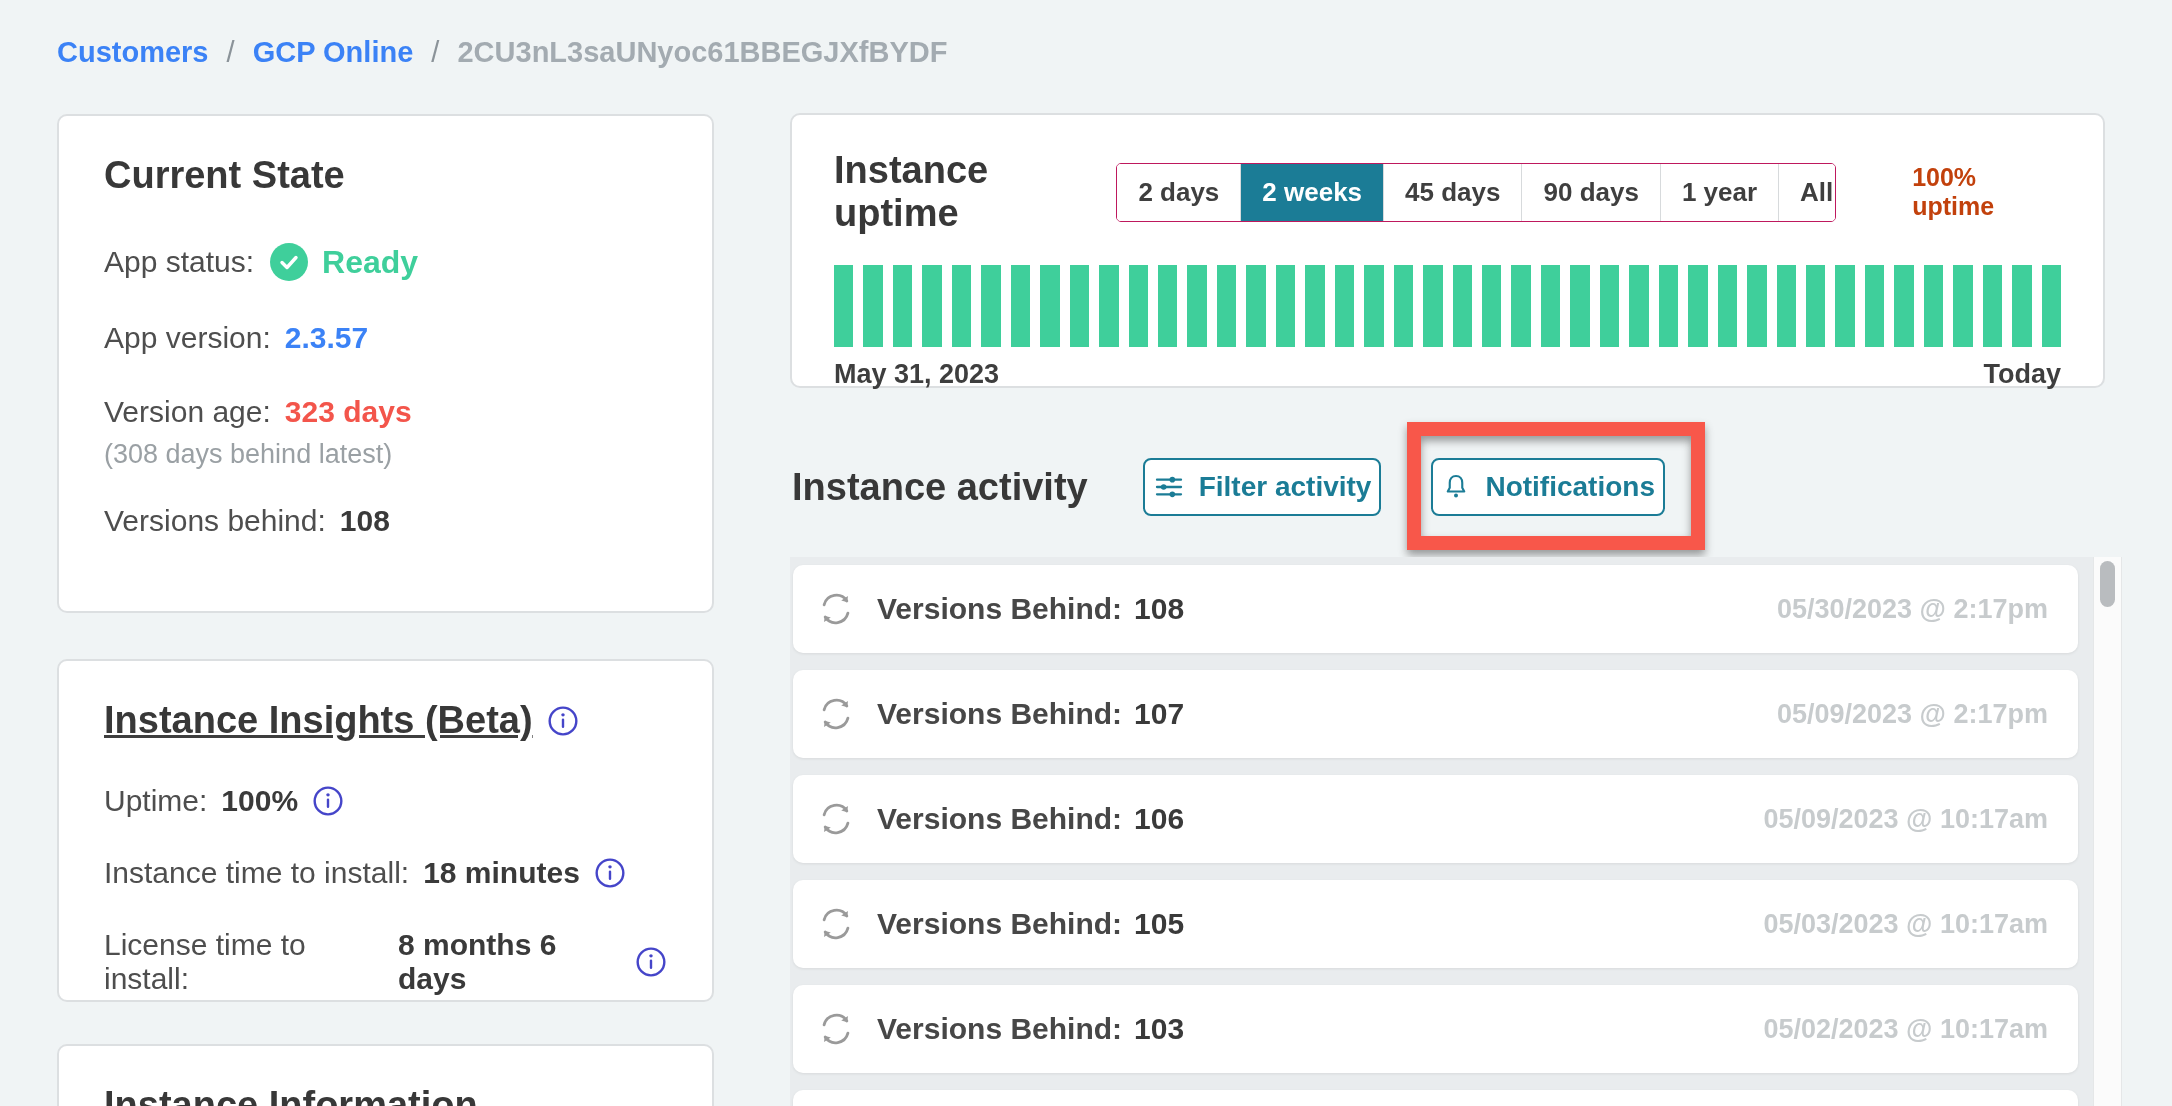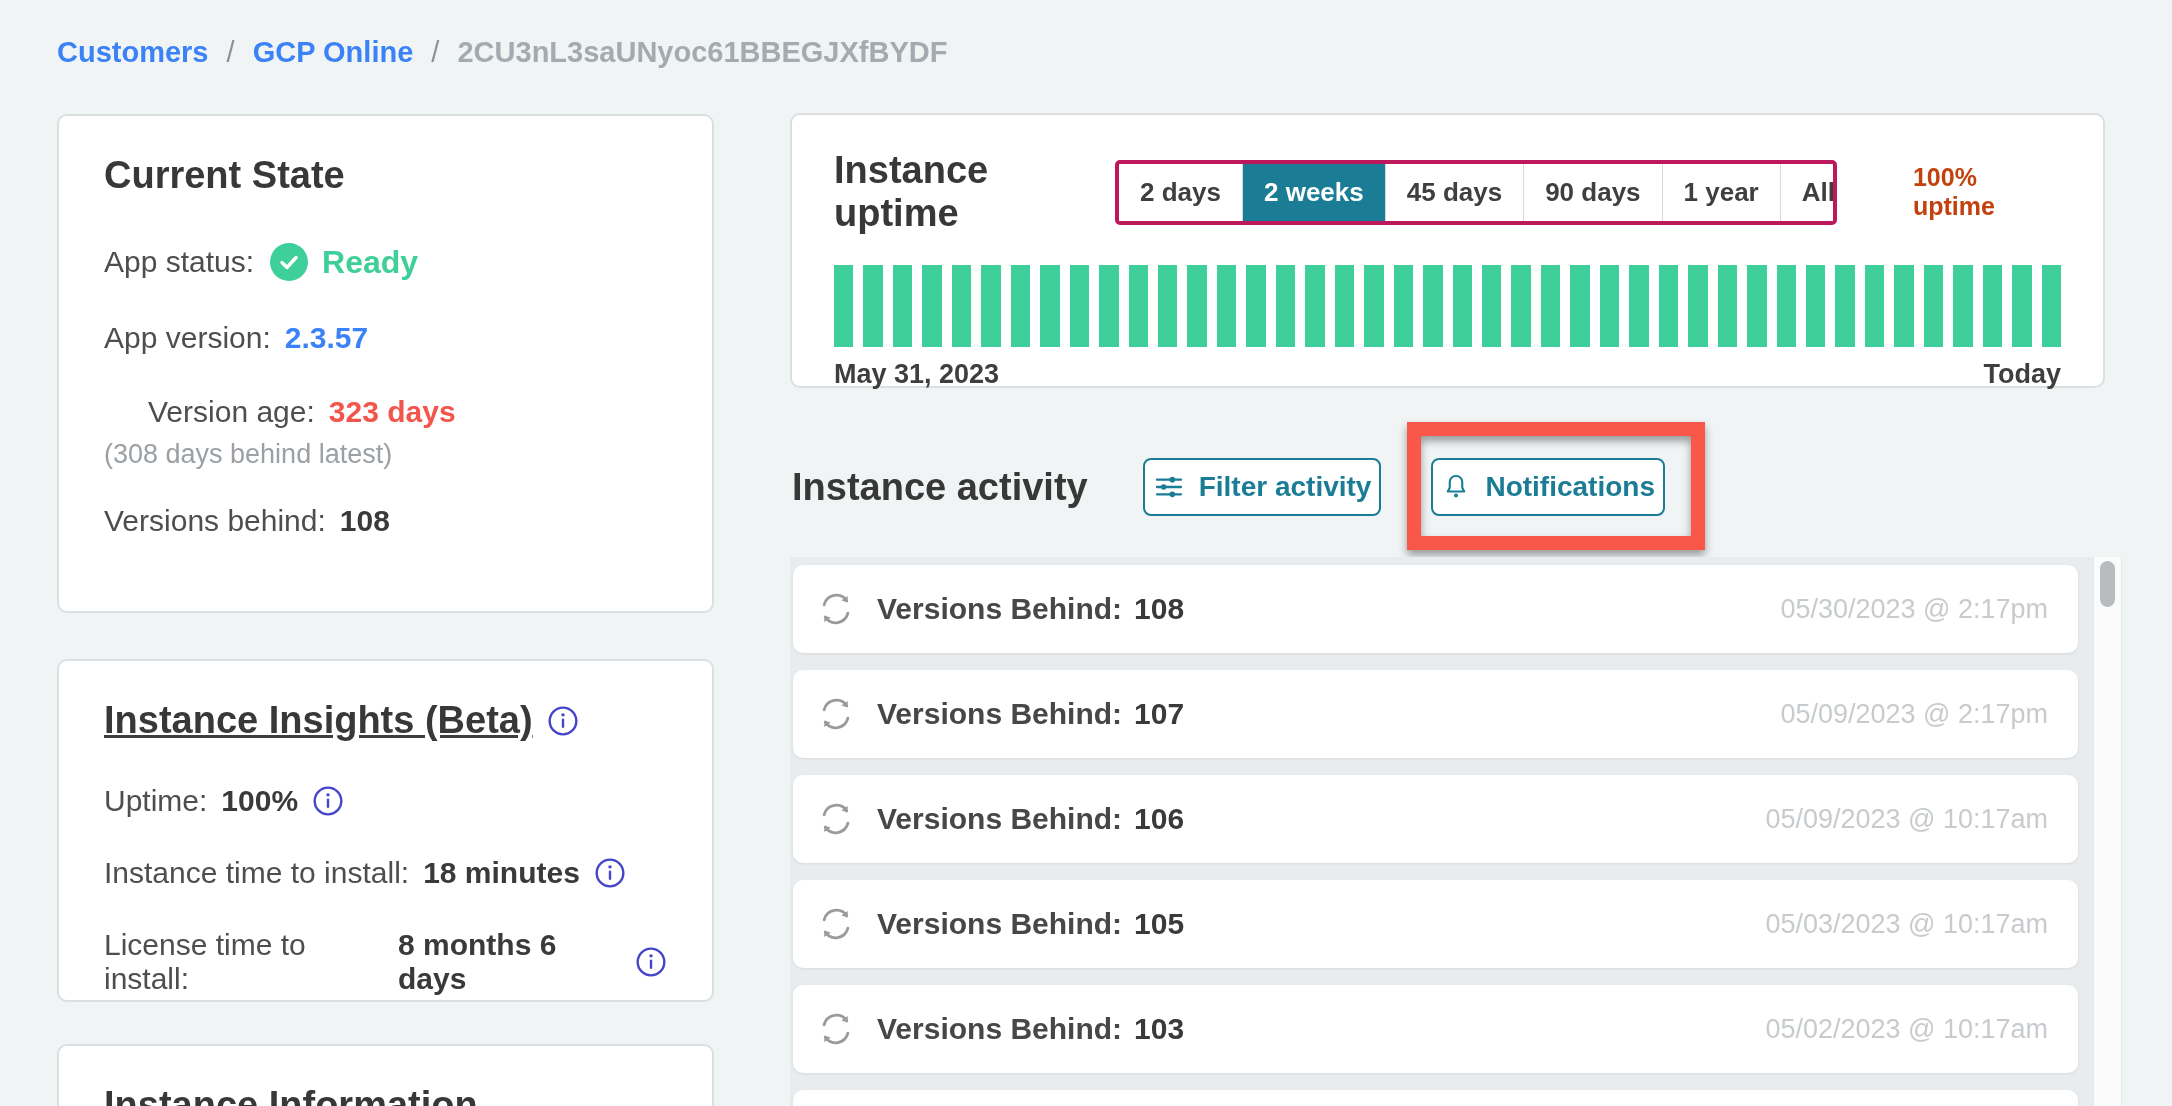--- a/index.html
+++ b/index.html
@@ -26,37 +26,37 @@
   .v-red { color:#f3554b !important; }
   .v-green { color:#3fcf9b !important; font-size:32px; }
 
   .check-badge { width:38px; height:38px; border-radius:50%; background:#3fcf9b;
                  display:inline-flex; align-items:center; justify-content:center; margin-left:16px; }
   .info-icon { width:32px; height:32px; margin-left:14px; flex:0 0 auto; }
 
   #card-current { height:499px; }
   #card-current .card-title { margin-bottom:46px; }
   #card-current .row { margin-bottom:40px; }
-  #card-current .row-tight { margin-bottom:10px;margin-left:44px; }
+  #card-current .row-tight { margin-bottom:10px; }
   #card-current .note { margin-bottom:34px; }
 
   #card-insights { height:343px; margin-top:46px; }
   #card-insights .card-title-row { display:flex; align-items:center; margin-bottom:42px;text-decoration:underline; }
   #card-insights .row { margin-bottom:38px; }
 
   #card-info { height:240px; margin-top:42px; }
 
   
   .right-col { position:absolute; left:790px; top:113px; width:1332px; height:993px; }
 
   
   #uptime-card { position:absolute; top:0; left:0; width:1315px; height:275px; padding:34px 42px 24px 42px; }
   .uptime-head { display:flex; align-items:center; justify-content:space-between; }
   .uptime-right { display:flex; align-items:center; gap:28px; }
-  .tab-group { display:flex; border:4px solid #be185d; border-radius:5px; background:#fff; overflow:hidden; }
+  .tab-group { display:flex; border:1px solid #be185d; border-radius:5px; background:#fff; overflow:hidden; }
   .tab { font-size:26px; font-weight:700; color:#3f3f3f; padding:13px 21px; border-right:1px solid #d7dadc;
          background:#fff; cursor:pointer; white-space:nowrap; }
   .tab:last-child { border-right:none; }
   .tab.selected { background:#1b7c96; color:#fff; }
   .uptime-summary { font-size:25px; font-weight:700; color:#c2410c;margin-left:48px; }
   #uptime-bars { display:flex; gap:10px; height:82px; margin-top:30px; }
   #uptime-bars .bar { flex:1 1 0; background:#3fcf9b; }
   .uptime-axis { display:flex; justify-content:space-between; margin-top:12px;
                  font-size:27px; font-weight:700; color:#3e3e3e; }
 
@@ -76,21 +76,21 @@
   
   .activity-list { position:absolute; top:444px; left:0; width:1332px; height:549px;
                    background:#e9ecee; overflow:hidden; }
   .list-inner { padding-top:8px; }
   .activity-row { height:88px; margin:0 44px 17px 3px; background:#fff; border-radius:10px;
                   box-shadow:0 1px 3px rgba(0,0,0,0.08); display:flex; align-items:center;
                   padding:0 30px 0 22px; }
   .activity-row .sync { width:42px; height:42px; margin-right:20px; flex:0 0 auto; }
   .row-label { font-size:30px; font-weight:700; color:#474747; }
   .row-value { font-size:30px; font-weight:700; color:#3a3a3a; margin-left:12px; }
-  .row-time { margin-left:auto; font-size:27px; font-weight:400; color:#c7cbcd; }
+  .row-time { margin-left:auto; font-size:27px; font-weight:700; color:#c7cbcd; }
   .activity-row.partial { height:88px; }
 
   
   .scroll-track { position:absolute; left:1303px; top:0; bottom:0; width:29px; background:#fbfbfb;
                   border-left:1px solid #e5e7e8; border-right:1px solid #e5e7e8; }
   .scroll-thumb { position:absolute; left:6px; top:4px; width:15px; height:46px;
                   background:#b9bcbf; border-radius:8px; }
 </style>
 </head>
 <body>

